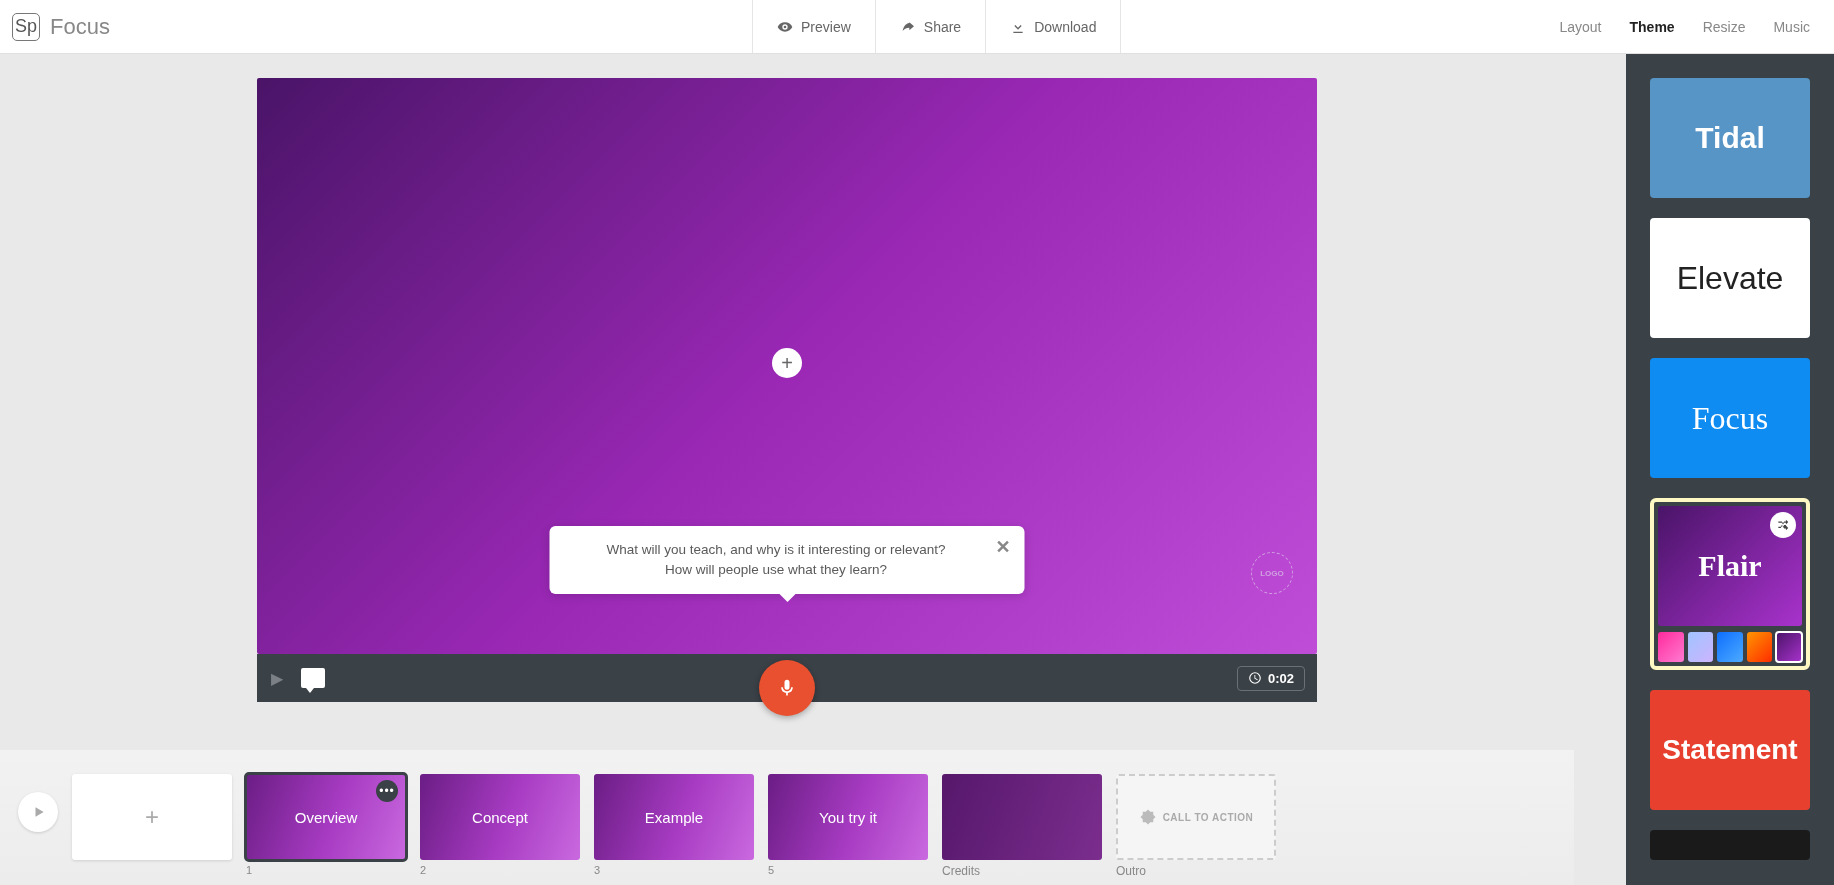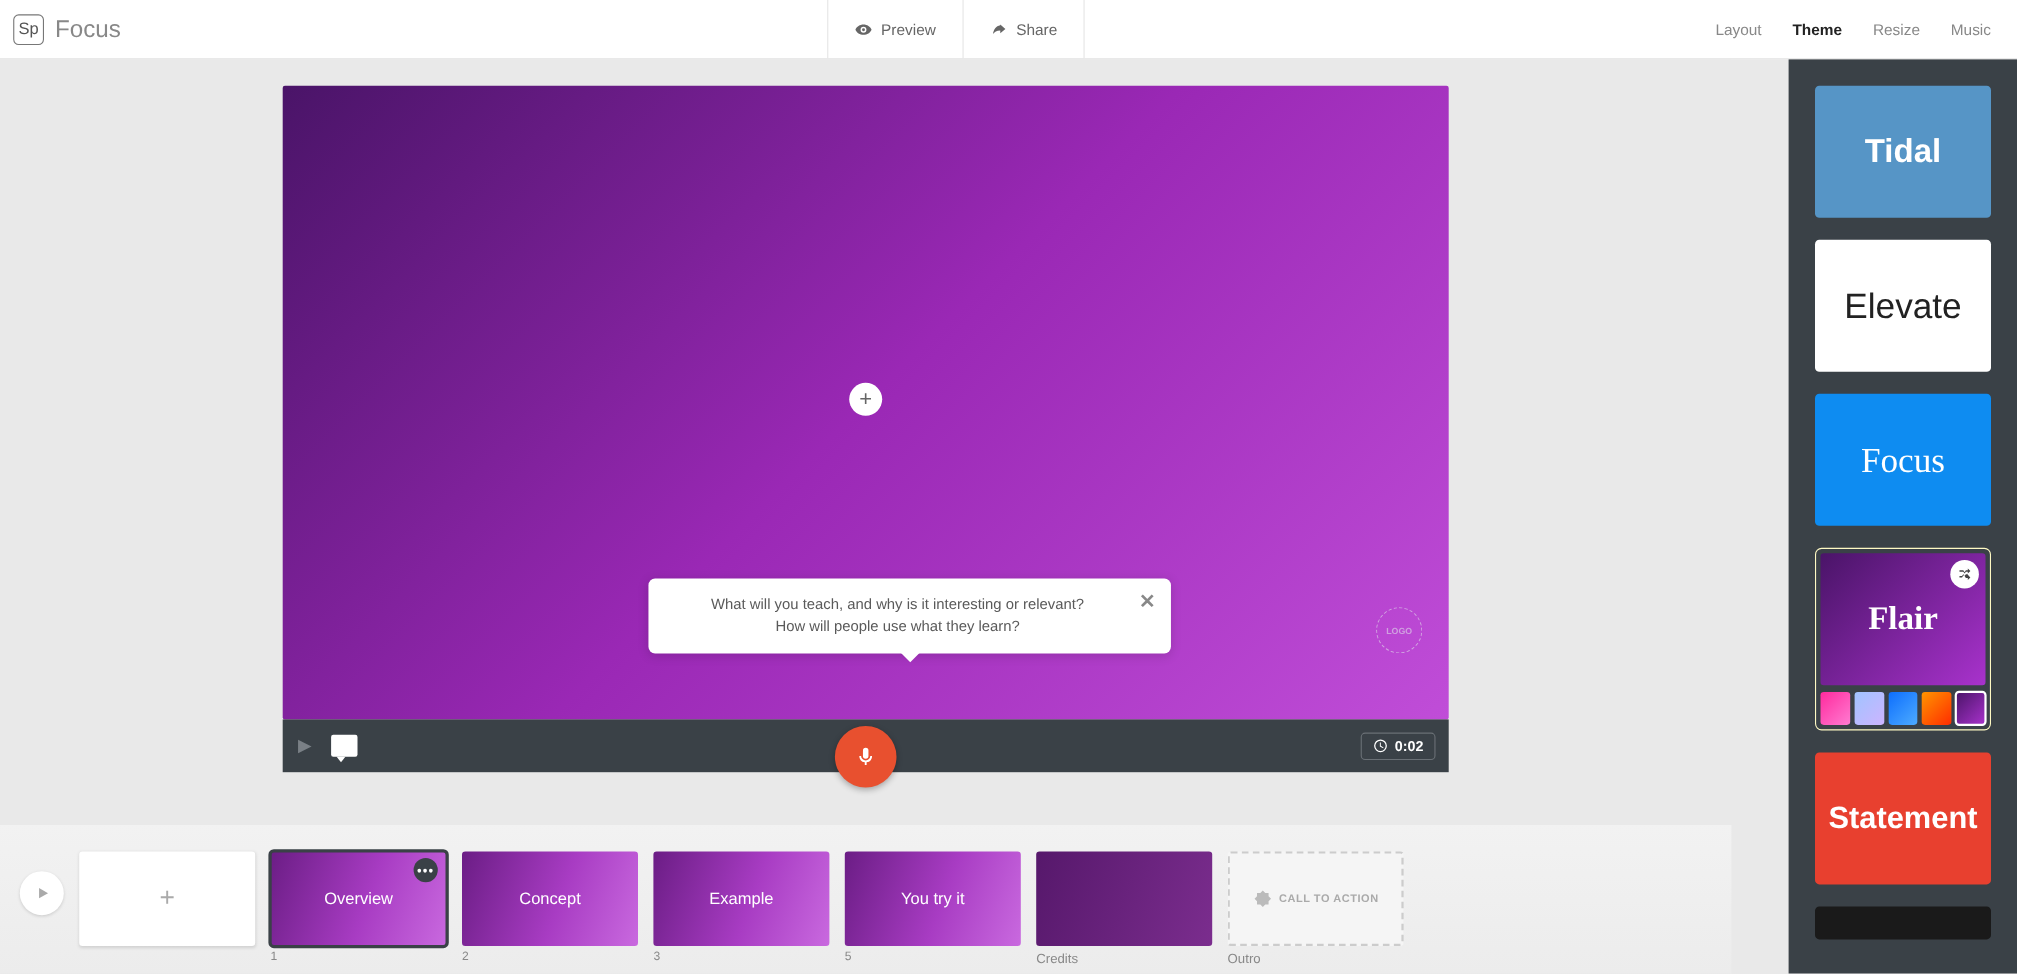--- a/index.html
+++ b/index.html
@@ -1,37 +1,37 @@
 <!DOCTYPE html>
 <html><head>
 <meta charset="utf-8">
 <style>
 * { margin: 0; padding: 0; box-sizing: border-box; }
 body { font-family: -apple-system, BlinkMacSystemFont, "Segoe UI", Helvetica, Arial, sans-serif; background: #e9e9e9; width: 1834px; height: 885px; overflow: hidden; }
 
 
 .header { height: 54px; background: #fff; display: flex; align-items: center; border-bottom: 1px solid #e0e0e0; position: relative; }
 .brand { display: flex; align-items: center; padding-left: 12px; gap: 10px; }
-.sp-badge { width: 28px; height: 28px; border: 1.5px solid #777; border-radius: 5px; display: flex; align-items: center; justify-content: center; font-size: 15px; color: #555; font-weight: 500; }
+.sp-badge { width: 28px; height: 28px; border: 1.5px solid #777; border-radius: 5px; display: flex; align-items: center; justify-content: center; font-size: 18px; color: #555; font-weight: 500; }
 .brand-title { font-size: 22px; color: #888; font-weight: 300; }
 .header-center { position: absolute; left: 752px; display: flex; height: 100%; }
 .hc-btn { display: flex; align-items: center; gap: 8px; padding: 0 24px; border-left: 1px solid #e5e5e5; color: #666; font-size: 14px; cursor: pointer; }
 .hc-btn:last-child { border-right: 1px solid #e5e5e5; }
 .hc-icon { width: 16px; height: 16px; fill: #666; }
 .header-right { position: absolute; right: 24px; display: flex; gap: 28px; }
 .hr-btn { color: #888; font-size: 14px; cursor: pointer; }
 .hr-btn.active { color: #222; font-weight: 600; }
 
 
 .main { position: absolute; top: 54px; left: 0; right: 260px; bottom: 135px; background: #e9e9e9; display: flex; justify-content: center; padding-top: 24px; }
 .canvas-wrap { width: 1060px; }
 .canvas { width: 1060px; height: 576px; background: linear-gradient(135deg, #4a1468 0%, #9a28b5 50%, #c04dd8 100%); position: relative; border-radius: 2px; }
 .add-btn { position: absolute; top: 50%; left: 50%; transform: translate(-50%, -60%); width: 30px; height: 30px; background: #fff; border-radius: 50%; display: flex; align-items: center; justify-content: center; color: #666; font-size: 20px; cursor: pointer; }
 .logo-slot { position: absolute; bottom: 60px; right: 24px; width: 42px; height: 42px; border: 1.5px dashed #d0a0e0; border-radius: 50%; display: flex; align-items: center; justify-content: center; color: #d0a0e0; font-size: 8px; font-weight: 600; }
-.tooltip { position: absolute; bottom: 60px; left: 50%; transform: translateX(-50%); background: #fff; border-radius: 6px; padding: 14px 50px 14px 28px; width: 475px; box-shadow: 0 2px 10px rgba(0,0,0,0.15); margin-left: 40px; }
+.tooltip { position: absolute; bottom: 60px; left: 50%; transform: translateX(-50%); background: #fff; border-radius: 6px; padding: 14px 50px 14px 28px; width: 475px; box-shadow: 0 2px 10px rgba(0,0,0,0.15); }
 .tooltip::after { content: ''; position: absolute; bottom: -8px; left: 50%; transform: translateX(-50%); border-left: 10px solid transparent; border-right: 10px solid transparent; border-top: 10px solid #fff; }
 .tooltip-line { text-align: center; color: #5a5a5a; font-size: 13.5px; line-height: 1.5; }
 .tooltip-close { position: absolute; top: 10px; right: 14px; color: #888; font-size: 18px; cursor: pointer; font-weight: bold; }
 .controls { height: 48px; background: #3a4147; display: flex; align-items: center; position: relative; padding: 0 14px; }
 .play-ctrl { color: #7a8086; font-size: 16px; margin-right: 18px; }
 .caption-ctrl { width: 24px; height: 20px; background: #fff; border-radius: 2px; position: relative; }
 .caption-ctrl::after { content: ''; position: absolute; bottom: -5px; left: 5px; border-left: 4px solid transparent; border-right: 4px solid transparent; border-top: 5px solid #fff; }
 .mic-btn { position: absolute; left: 50%; bottom: -14px; transform: translateX(-50%); width: 56px; height: 56px; background: #e8502f; border-radius: 50%; display: flex; align-items: center; justify-content: center; cursor: pointer; box-shadow: 0 2px 6px rgba(0,0,0,0.3); }
 .mic-icon { width: 20px; height: 20px; fill: #fff; }
 .time-badge { position: absolute; right: 12px; display: flex; align-items: center; gap: 6px; border: 1px solid #6a7076; border-radius: 4px; padding: 4px 10px; color: #fff; font-size: 13px; font-weight: 600; }
@@ -53,21 +53,21 @@
 .slide-cta { background: #f5f5f5; border: 2px dashed #ccc; gap: 6px; }
 .cta-icon { width: 18px; height: 18px; fill: #bbb; }
 .cta-text { font-size: 10px; color: #aaa; font-weight: 600; letter-spacing: 0.5px; }
 
 
 .sidebar { position: absolute; top: 54px; right: 0; bottom: 0; width: 208px; background: #3a4147; padding: 24px; overflow-y: auto; display: flex; flex-direction: column; gap: 20px; }
 .theme-card { height: 120px; border-radius: 4px; display: flex; align-items: center; justify-content: center; cursor: pointer; font-size: 30px; }
 .theme-tidal { background: #5695c6; color: #fff; font-family: Arial; font-weight: 700; }
 .theme-elevate { background: #fff; color: #222; font-weight: 300; font-size: 32px; }
 .theme-focus { background: #0e8cf1; color: #fff; font-family: Georgia, serif; font-size: 32px; }
-.theme-flair-wrap { border: 1px solid #fef9c3; border-radius: 6px; padding: 4px; }
+.theme-flair-wrap { border: 4px solid #fef9c3; border-radius: 6px; padding: 4px; }
 .theme-flair { height: 120px; background: linear-gradient(135deg, #4a1468, #a832cc); border-radius: 3px; display: flex; align-items: center; justify-content: center; color: #fff; font-family: Georgia, serif; font-weight: 700; font-size: 30px; position: relative; }
 .shuffle-badge { position: absolute; top: 6px; right: 6px; width: 26px; height: 26px; background: #fff; border-radius: 50%; display: flex; align-items: center; justify-content: center; }
 .shuffle-badge svg { width: 14px; height: 14px; fill: #444; }
 .swatches { display: flex; gap: 4px; margin-top: 6px; }
 .swatch { flex: 1; height: 30px; border-radius: 3px; cursor: pointer; }
 .swatch.sel { outline: 2px solid #fff; outline-offset: -1px; }
 .theme-statement { background: #e8402f; color: #fff; font-weight: 800; font-size: 28px; }
 .theme-dark { background: #1a1a1a; height: 30px; }
 </style>
 </head>
@@ -84,20 +84,26 @@
           <path d="M12 5C7 5 2.7 8.1 1 12c1.7 3.9 6 7 11 7s9.3-3.1 11-7c-1.7-3.9-6-7-11-7zm0 11a4 4 0 110-8 4 4 0 010 8zm0-6a2 2 0 100 4 2 2 0 000-4z"></path>
         </svg>
       <span>Preview</span>
     </div>
     <div class="hc-btn">
       <svg class="hc-icon" viewBox="0 0 24 24">
           <path d="M14 5l7 6-7 6v-4c-5 0-8 2-10 5 1-6 4-11 10-12V5z"></path>
         </svg>
       <span>Share</span>
     </div>
+    <div class="hc-btn">
+      <svg class="hc-icon" viewBox="0 0 24 24">
+          <path d="M12 3v10l4-4 1.4 1.4L12 16l-5.4-5.6L8 9l4 4V3h0zM5 19h14v2H5z"></path>
+        </svg>
+      <span>Download</span>
+    </div>
   </div>
   <div class="header-right">
     <div class="hr-btn">Layout</div>
     <div class="hr-btn active">Theme</div>
     <div class="hr-btn">Resize</div>
     <div class="hr-btn">Music</div>
   </div>
 </div>
 
 <div class="main">

